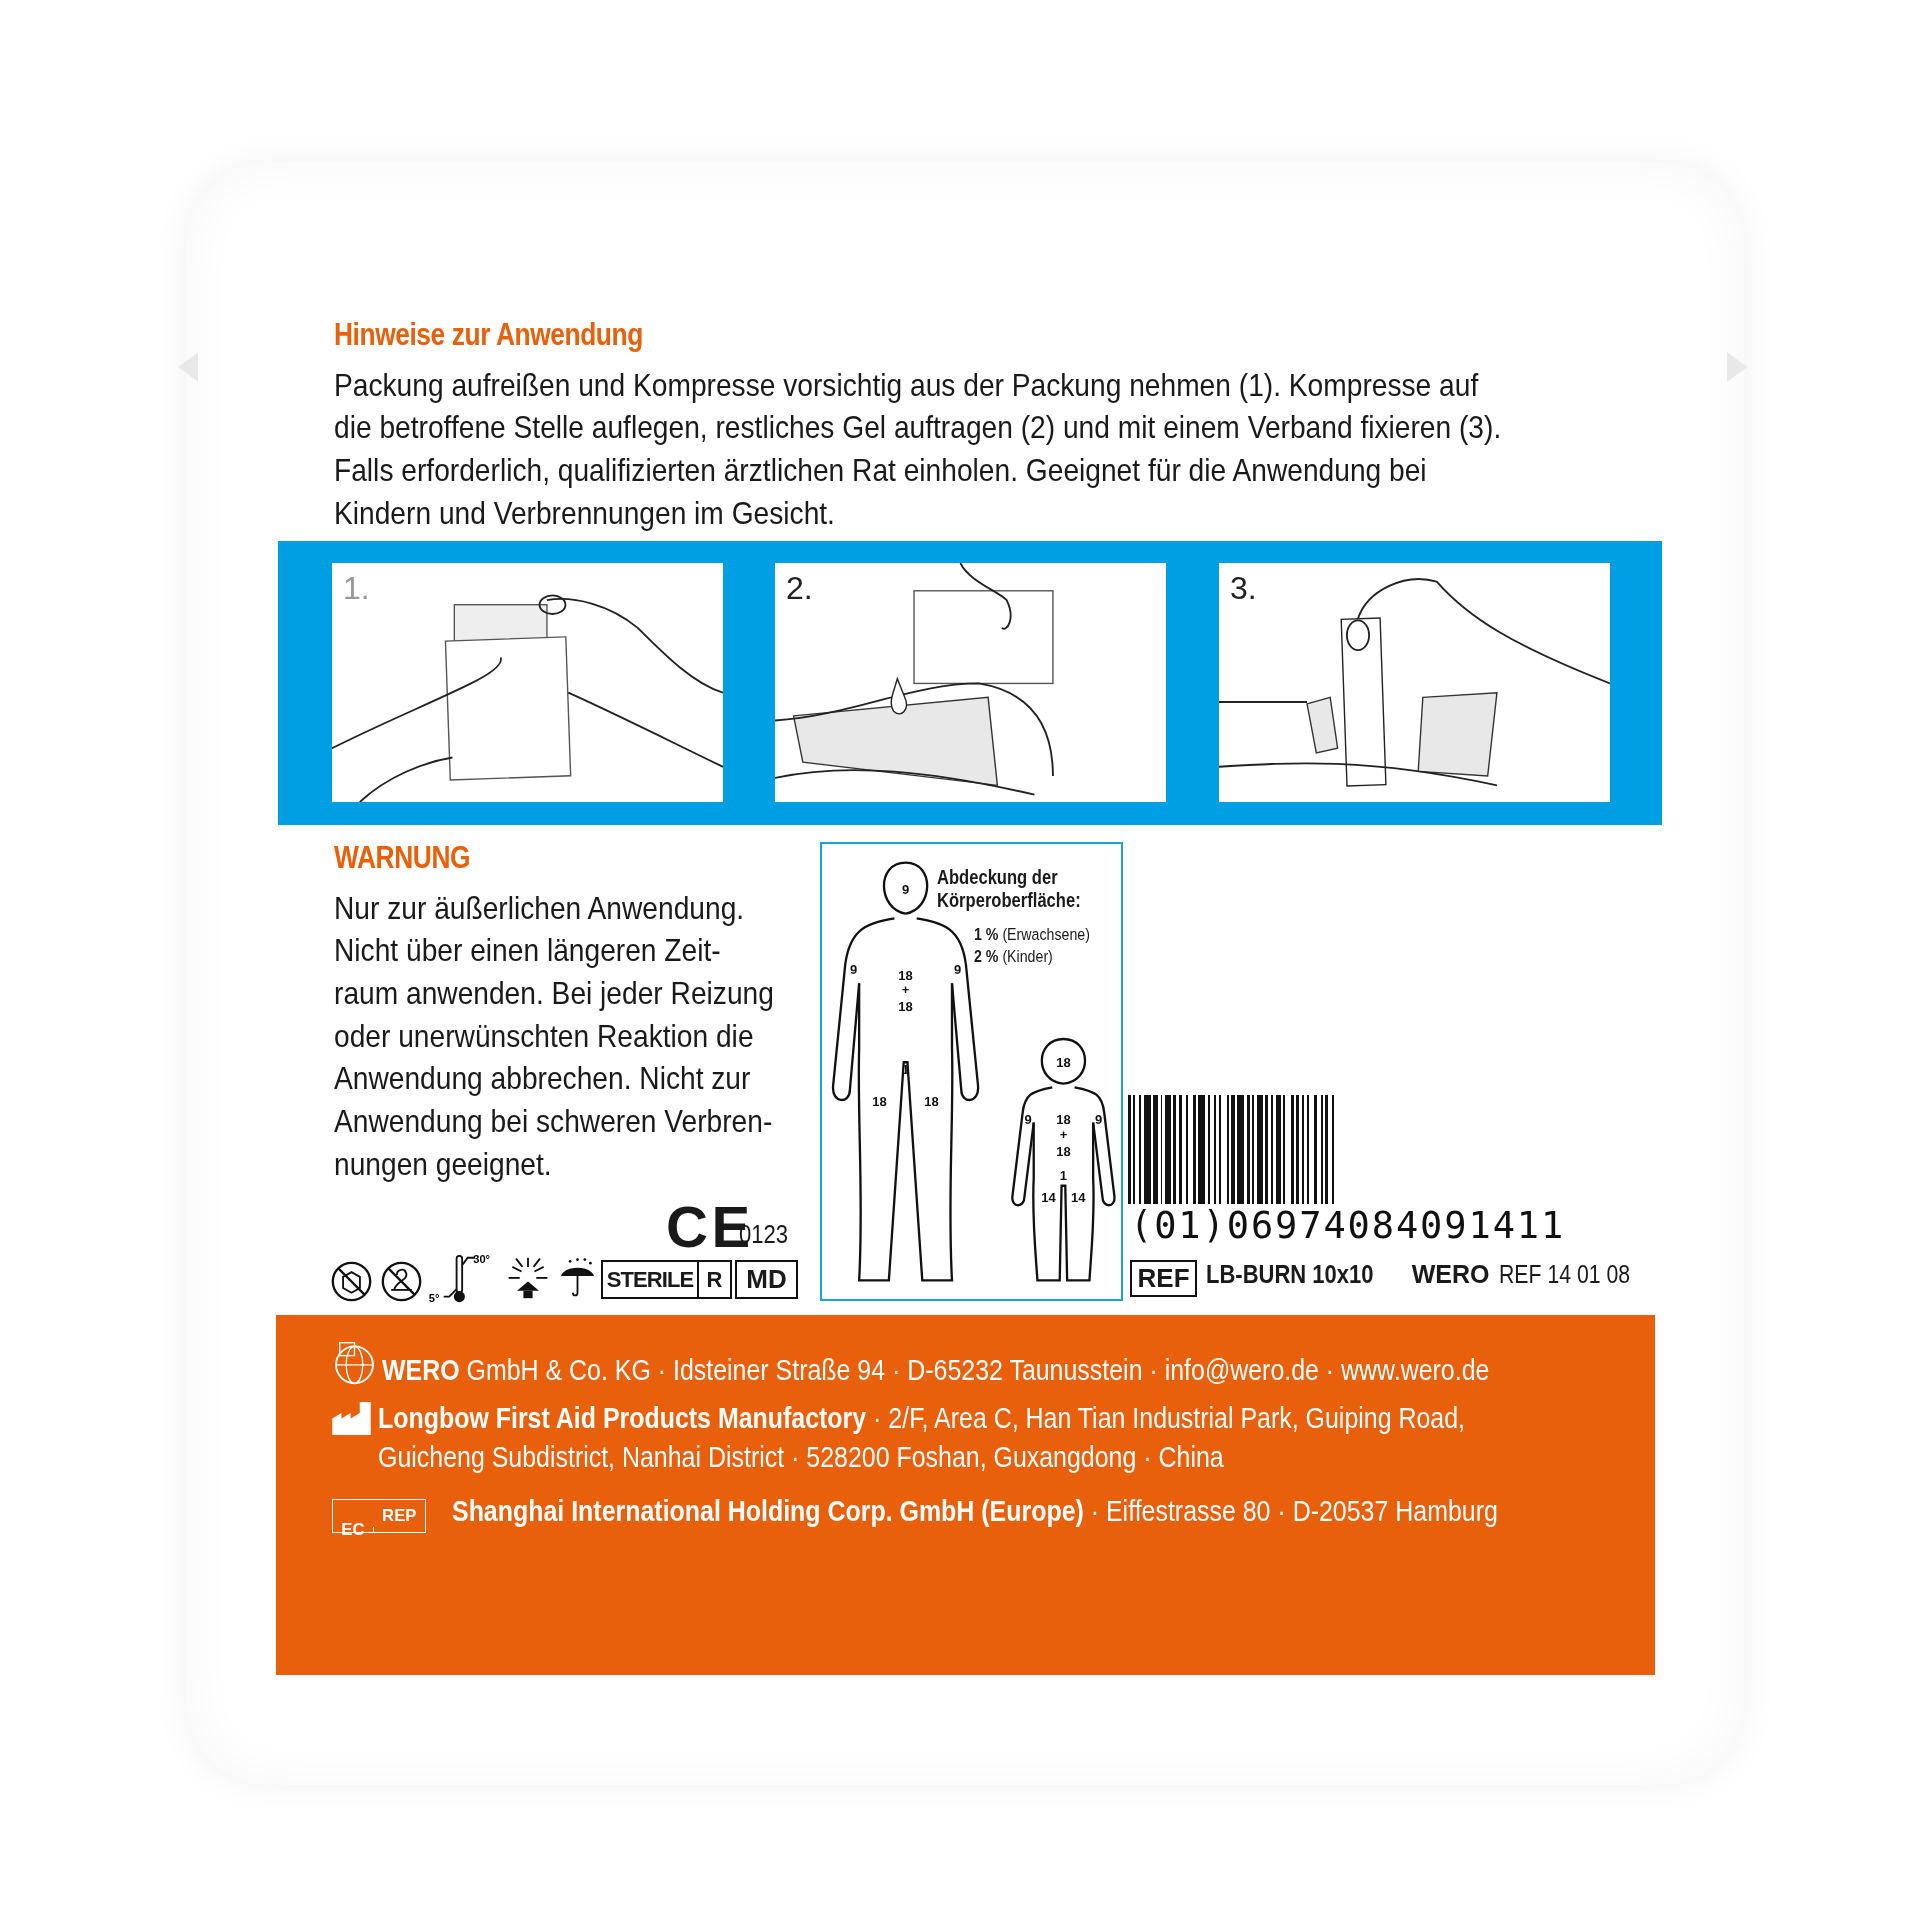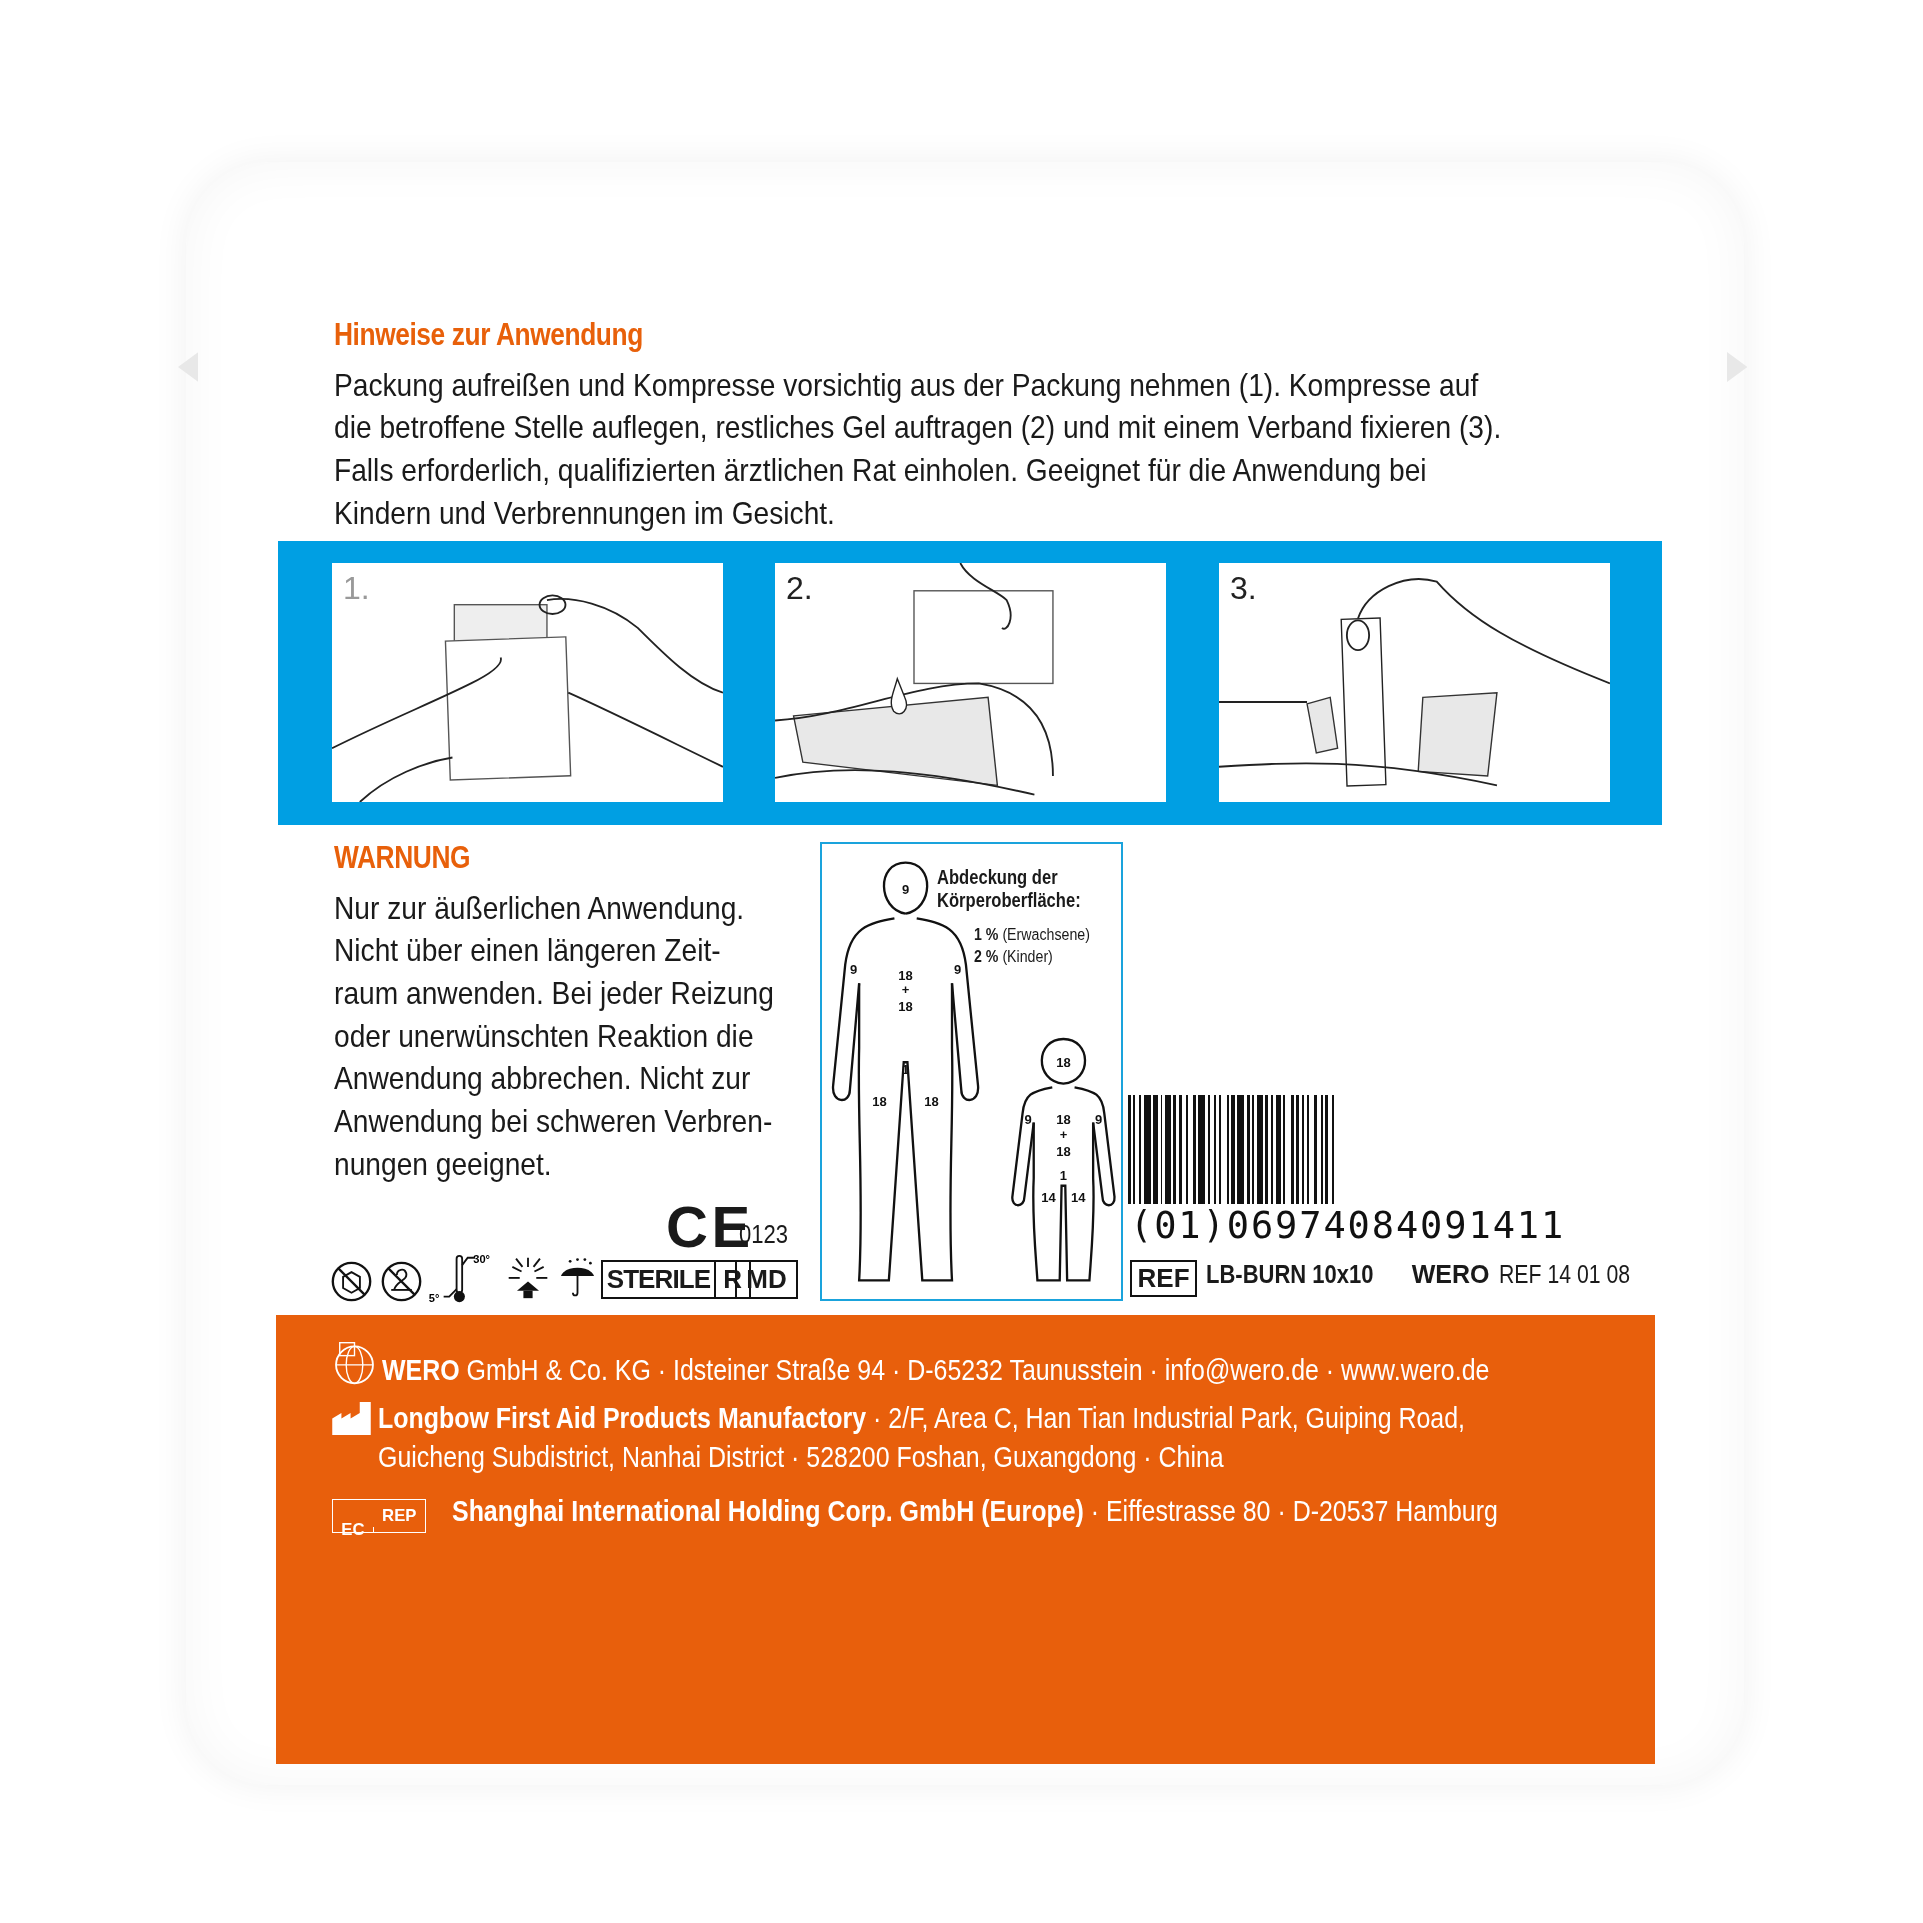--- a/index.html
+++ b/index.html
@@ -11,21 +11,21 @@
   .notch.r{left:1727px;top:352px;clip-path:polygon(0 0,100% 50%,0 100%);}
   .txt{position:absolute;font-family:"Liberation Sans Narrow","Liberation Sans",sans-serif;}
   .h-orange{color:#e8600a;font-weight:bold;font-size:31px;letter-spacing:-0.5px;transform:scaleX(0.85);transform-origin:left;}
   .body-text{font-size:32px;line-height:42px;color:#1a1a1a;transform:scaleX(0.88);transform-origin:left;white-space:nowrap;}
   .strip{position:absolute;left:278px;top:541px;width:1384px;height:284px;background:#009fe3;}
   .panel{position:absolute;top:22px;width:391px;height:239px;background:#fff;overflow:hidden;}
   .panel .num{position:absolute;left:11px;top:7.4px;font-size:32px;color:#222;}
   .panel.p1 .num{color:#999;}
   .panel svg{position:absolute;left:0;top:0;}
   .body-box{position:absolute;left:820px;top:842px;width:299px;height:455px;border:2.8px solid #1aa3dc;background:#fff;}
-  .orange-panel{position:absolute;left:276px;top:1315px;width:1379px;height:449px;background:#e85f0c;}
+  .orange-panel{position:absolute;left:276px;top:1315px;width:1379px;height:360px;background:#e85f0c;}
   .otext{position:absolute;color:#fff;font-size:29px;white-space:nowrap;transform:scaleX(0.86);transform-origin:left;}
   .otext b{font-weight:bold;}
   .barcode{position:absolute;left:1128px;top:1095px;width:475px;height:109px;display:flex;}
   .barcode span{display:block;height:100%;background:#111;}
   .ean{position:absolute;left:1130px;top:1204px;font-family:"DejaVu Sans Mono",monospace;font-size:37px;letter-spacing:1.9px;color:#111;}
   .refline{position:absolute;left:1130px;top:1260px;display:flex;align-items:flex-start;gap:9.3px;white-space:nowrap;}
   .refbox{border:2.8px solid #111;font-weight:bold;font-size:26px;padding:0.9px 5.6px;}
   .sym{position:absolute;top:1260px;}
   .boxlabel{border:2.8px solid #111;font-weight:bold;font-family:"Liberation Sans",sans-serif;display:flex;align-items:center;}
 </style>
@@ -127,21 +127,21 @@
 <svg class="sym" style="left:557px;top:1254px;" width="41" height="46" viewBox="0 0 44 50">
   <path d="M4 24 C8 12 36 12 40 24 Z" fill="#111"></path>
   <path d="M22 24 L22 42 C22 46 17 46 17 42" fill="none" stroke="#111" stroke-width="2"></path>
   <g fill="#111">
       <circle cx="22" cy="6" r="1.5"></circle>
       <circle cx="30" cy="6" r="1.5"></circle>
       <circle cx="14" cy="8" r="1.5"></circle>
       <circle cx="36" cy="10" r="1.5"></circle>
     </g>
 </svg>
-<div class="sym boxlabel" style="left:601px;height:35px;font-size:26px;">
+<div class="sym boxlabel" style="left:601px;height:35px;font-size:22px;">
   <span style="padding:0 3.7px;letter-spacing:-0.9px;">STERILE</span>
   <span style="border-left:2.8px solid #111;padding:0 7.4px;height:100%;display:flex;align-items:center;">R</span>
 </div>
 <div class="sym boxlabel" style="left:735px;height:35px;font-size:26px;padding:0 9.3px;">MD</div>
 
 <div class="body-box">
   <svg width="299" height="455" viewBox="0 0 322 490">
     <g fill="none" stroke="#111" stroke-width="2.5">
 
       <path d="M90 75 C60 70 58 20 90 20 C122 20 120 70 90 75"></path>

